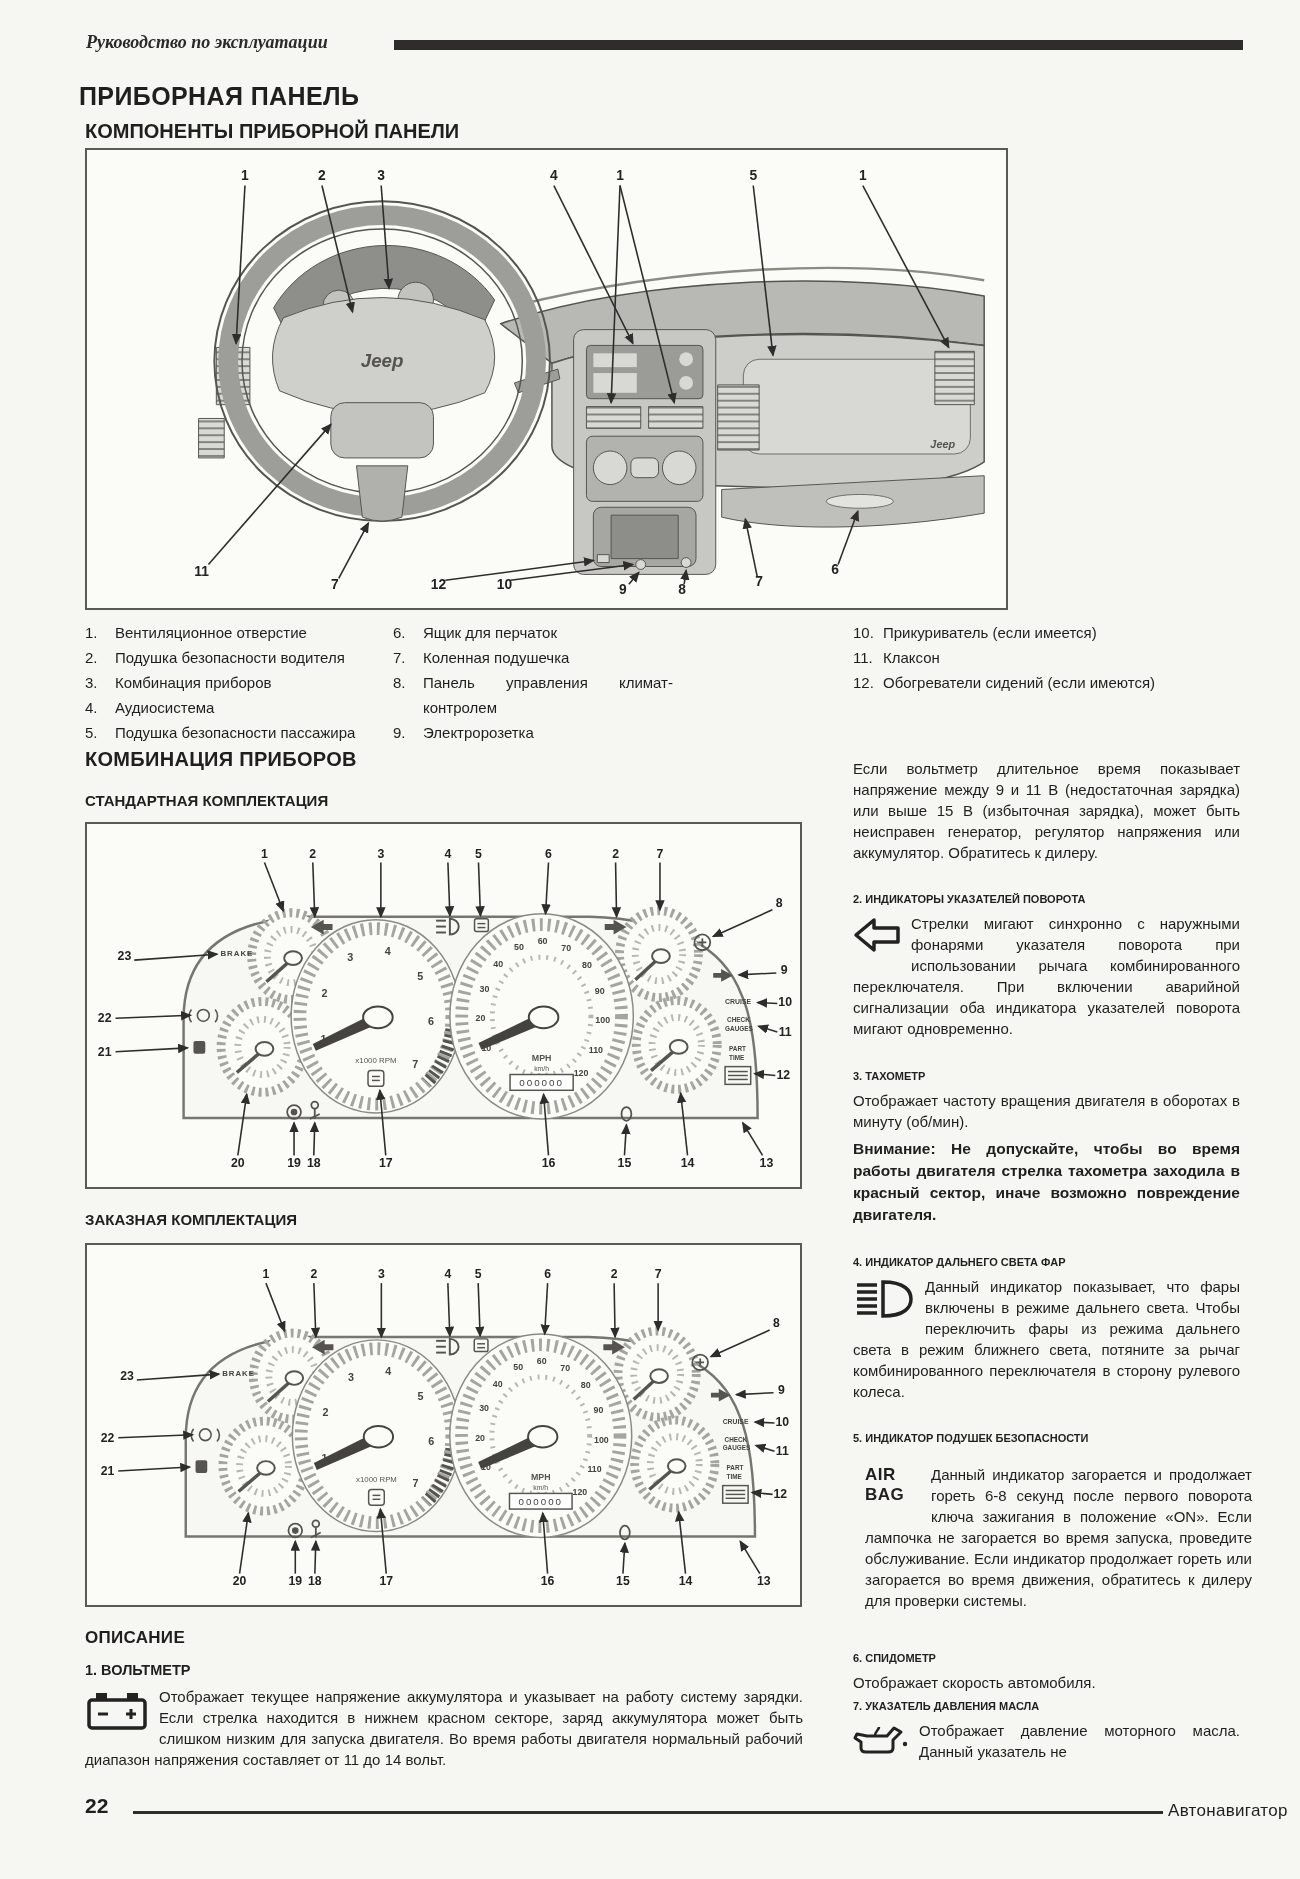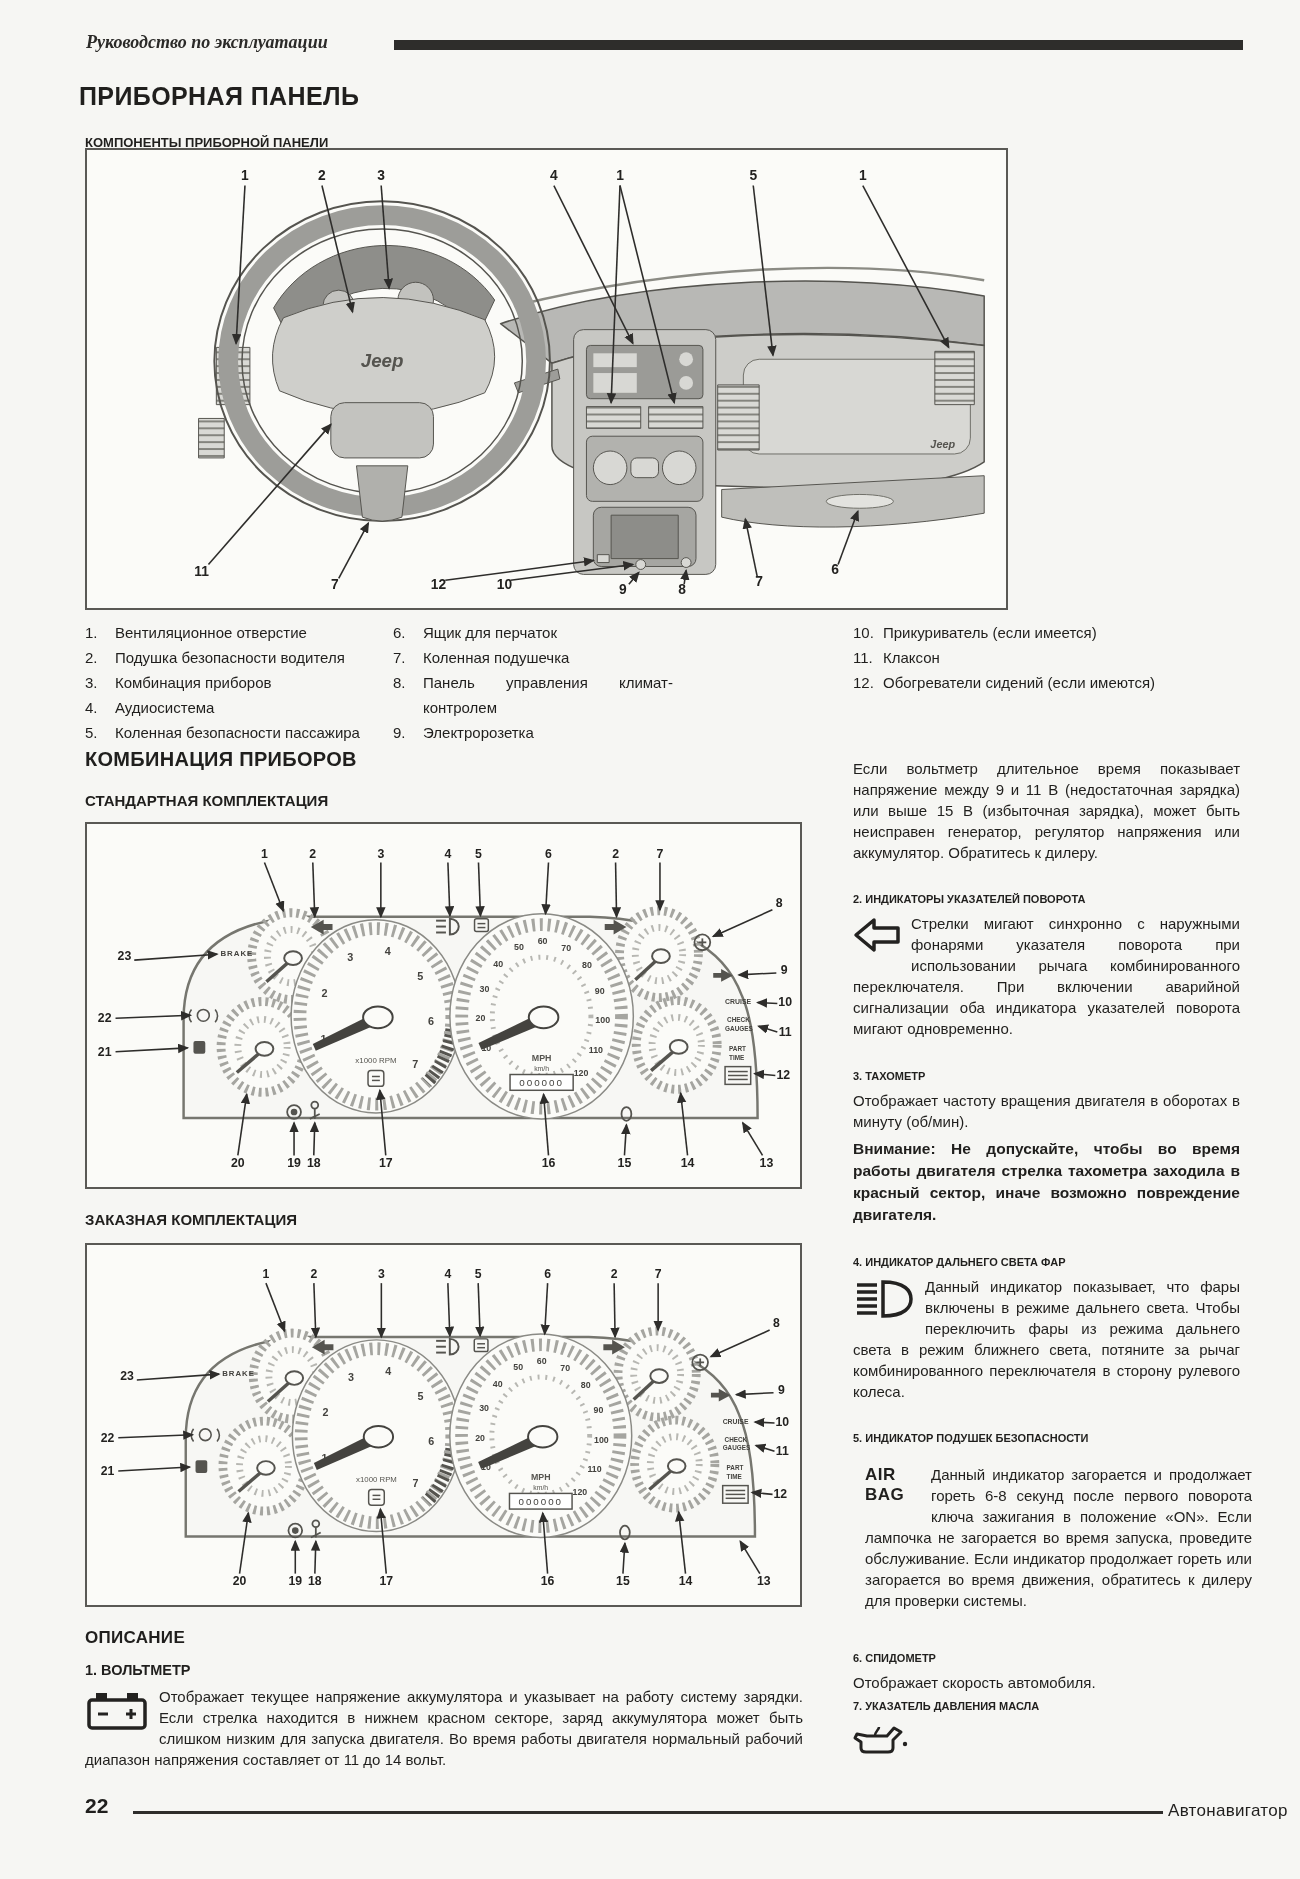--- a/index.html
+++ b/index.html
@@ -2,21 +2,21 @@
 <html><head>
 <meta charset="utf-8">
 <style>
   html,body{margin:0;padding:0;background:#d8d8d4;}
   .page{position:relative;width:1300px;height:1879px;background:#f6f6f3;
         font-family:"Liberation Sans",sans-serif;color:#201f1d;overflow:hidden;}
   .running{position:absolute;left:86px;top:32px;font-family:"Liberation Serif",serif;
            font-style:italic;font-weight:bold;font-size:18px;color:#2b2a28;text-align:center;}
   .runbar{position:absolute;left:394px;top:40px;width:849px;height:10px;background:#2e2d2b;}
   .h1{position:absolute;left:79px;top:82px;font-size:25px;font-weight:bold;letter-spacing:.4px;}
-  .h2{position:absolute;left:85px;top:135px;font-size:13px;font-weight:bold;}
+  .h2{position:absolute;left:85px;top:120px;font-size:20px;font-weight:bold;}
   .figbox{position:absolute;border:2px solid #5a5955;background:#fbfbf8;}
   #fig-dash{left:85px;top:148px;width:919px;height:458px;}
   #fig-std{left:85px;top:822px;width:713px;height:363px;}
   #fig-cst{left:85px;top:1243px;width:713px;height:360px;}
   .legend{position:absolute;font-size:15px;line-height:25px;}
   #leg1{left:85px;top:620px;width:300px;}
   #leg2{left:393px;top:620px;width:280px;}
   #leg3{left:853px;top:620px;width:386px;}
   .li{display:flex;}
   .li .num{flex:0 0 30px;}
@@ -347,21 +347,21 @@
     <div class="li">
         <span class="num">3.</span>
         <span class="txt">Комбинация приборов</span>
       </div>
     <div class="li">
         <span class="num">4.</span>
         <span class="txt">Аудиосистема</span>
       </div>
     <div class="li">
         <span class="num">5.</span>
-        <span class="txt">Коленная безопасности пассажира</span>
+        <span class="txt">Подушка безопасности пассажира</span>
       </div>
   </div>
   <div class="legend" id="leg2">
     <div class="li">
         <span class="num">6.</span>
         <span class="txt">Ящик для перчаток</span>
       </div>
     <div class="li">
         <span class="num">7.</span>
         <span class="txt">Коленная подушечка</span>
@@ -465,19 +465,20 @@
 
   <div class="rc-h" style="top:1700px">7. УКАЗАТЕЛЬ ДАВЛЕНИЯ МАСЛА</div>
   <p class="rc" style="top:1720px;margin:0">
     <span class="icon-float">
       <svg width="56" height="34" viewBox="0 0 56 34">
         <path d="M14,14 L34,14 L41,6 L48,10 L40,18 L40,26 C40,29 38,30 35,30 L13,30 C10,30 8,29 8,26 L8,20 L2,16 L4,12 Z" fill="none" stroke="#232220" stroke-width="3" stroke-linejoin="round"></path>
         <path d="M22,14 C22,9 26,8 26,5" fill="none" stroke="#232220" stroke-width="2.5"></path>
         <circle cx="52" cy="22" r="2.2" fill="#232220"></circle>
       </svg>
     </span>
+    <span>Отображает давление моторного масла. Данный указатель не</span>
   </p>
 
   <div class="pageno">22</div>
   <div class="footline"></div>
   <div class="brand">Автонавигатор</div>
 
 </div>
 
 </body></html>

